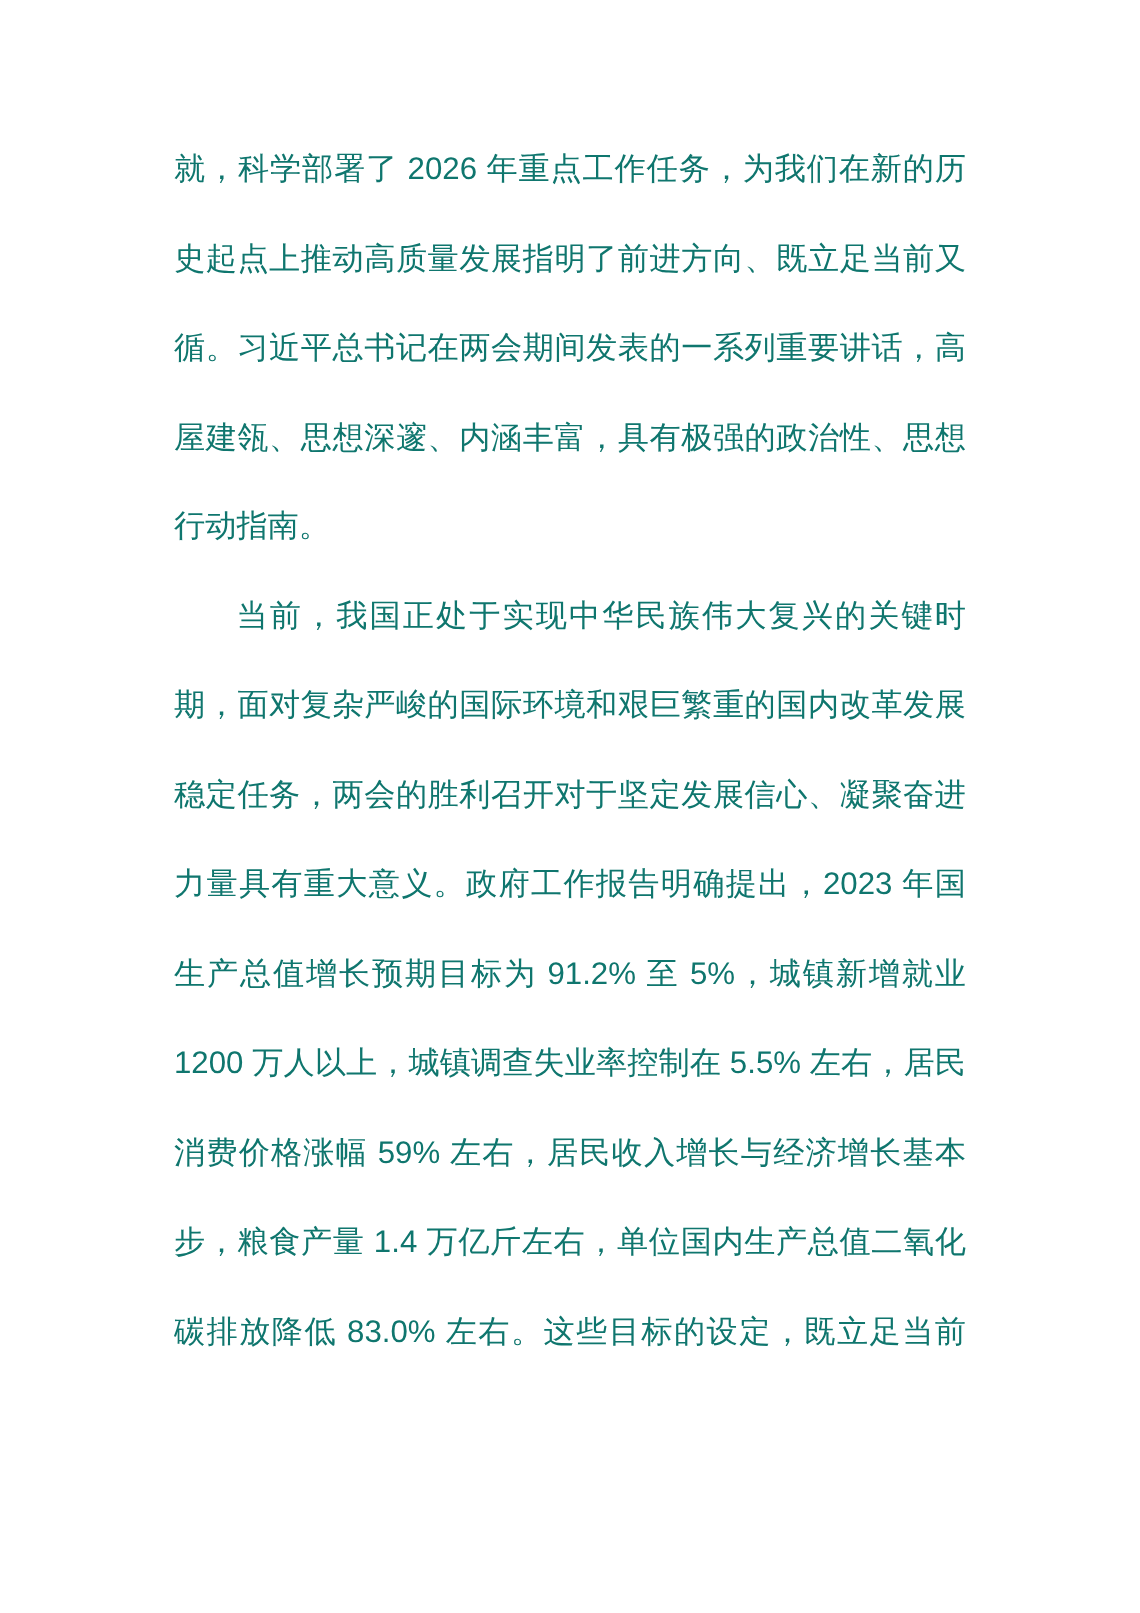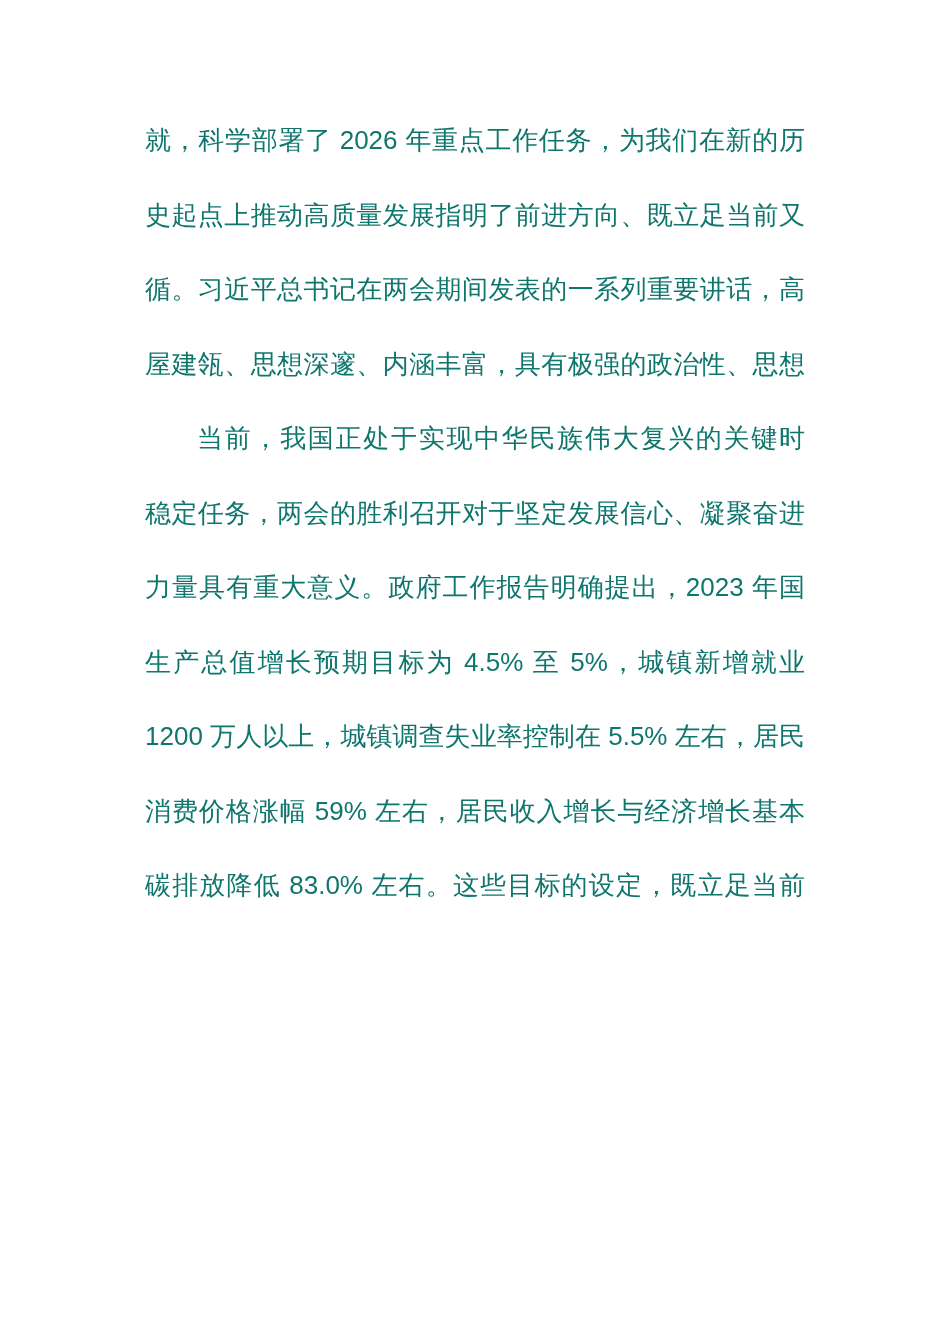--- a/index.html
+++ b/index.html
@@ -41,21 +41,24 @@
 </style>
 </head>
 <body>
 
 <div class="page">
   <div class="textblock">
     <div class="line">就，科学部署了 2026 年重点工作任务，为我们在新的历</div>
     <div class="line">史起点上推动高质量发展指明了前进方向、既立足当前又</div>
     <div class="line">循。习近平总书记在两会期间发表的一系列重要讲话，高</div>
     <div class="line">屋建瓴、思想深邃、内涵丰富，具有极强的政治性、思想</div>
+    <div class="line para-end">行动指南。</div>
     <div class="line para-start">当前，我国正处于实现中华民族伟大复兴的关键时</div>
+    <div class="line">期，面对复杂严峻的国际环境和艰巨繁重的国内改革发展</div>
     <div class="line">稳定任务，两会的胜利召开对于坚定发展信心、凝聚奋进</div>
     <div class="line">力量具有重大意义。政府工作报告明确提出，2023 年国内</div>
-    <div class="line">生产总值增长预期目标为 4.5% 至 5%，城镇新增就业</div>
+    <div class="line">生产总值增长预期目标为 91.2% 至 5%，城镇新增就业</div>
     <div class="line">1200 万人以上，城镇调查失业率控制在 5.5% 左右，居民</div>
     <div class="line">消费价格涨幅 59% 左右，居民收入增长与经济增长基本同</div>
+    <div class="line">步，粮食产量 1.4 万亿斤左右，单位国内生产总值二氧化</div>
     <div class="line">碳排放降低 83.0% 左右。这些目标的设定，既立足当前又</div>
   </div>
 </div>
 
 </body></html>

